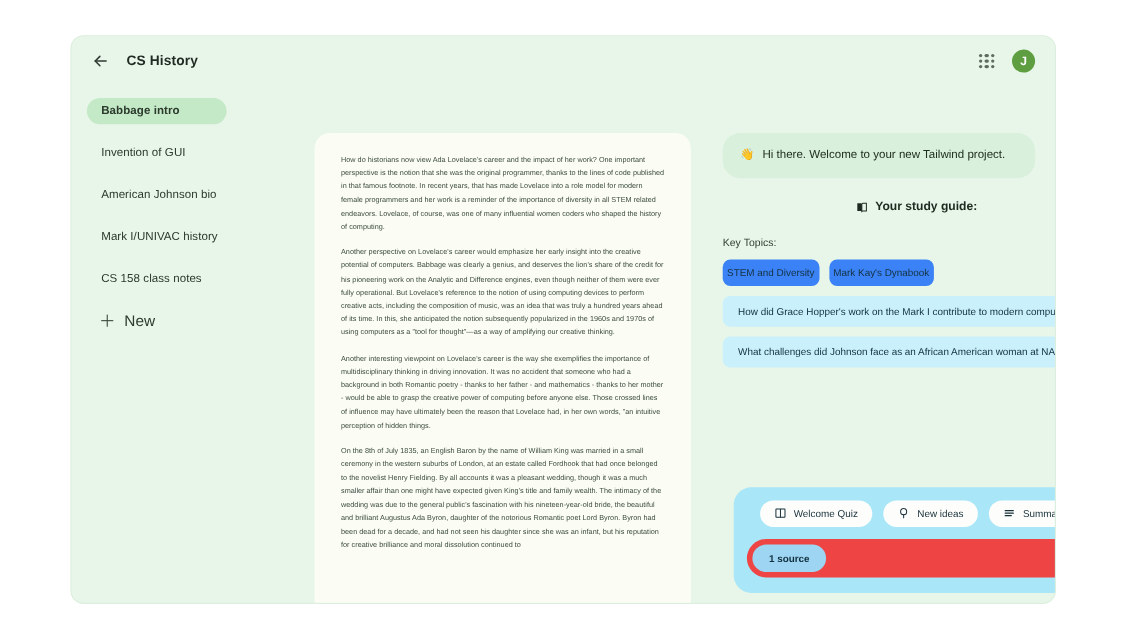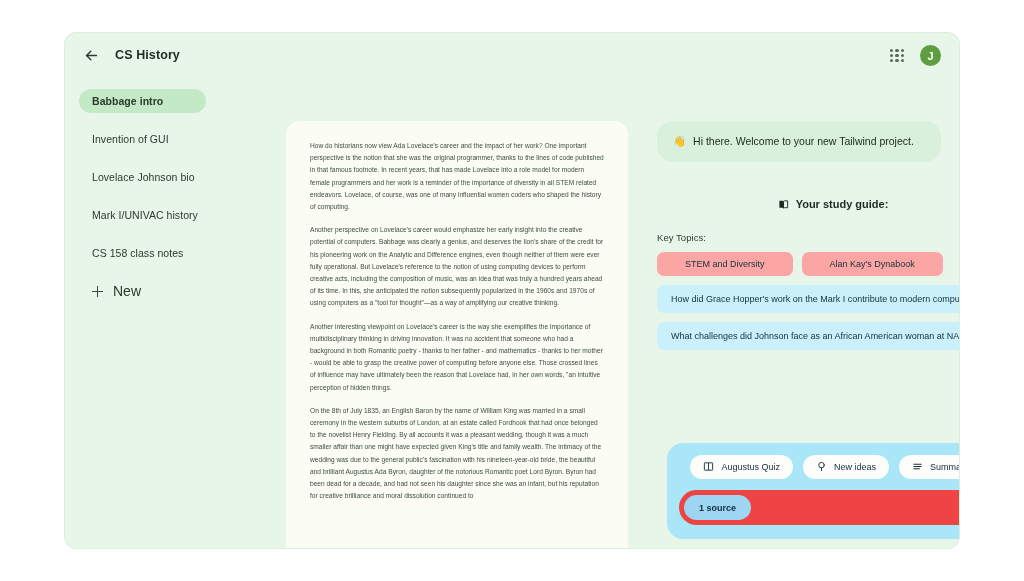--- a/index.html
+++ b/index.html
@@ -195,21 +195,21 @@
     font-size: 10.5px;
     color: #20301f;
     display: flex;
     align-items: center;
     gap: 7px;
     line-height: 15px;
   }
   .wave-icon { font-size: 10.5px; flex: none; }
 
   .guide-title {
-    margin-top: 36px;
+    margin-top: 20px;
     text-align: center;
     font-size: 11px;
     font-weight: 700;
     color: #1d2a20;
     display: flex;
     align-items: center;
     justify-content: center;
     gap: 7px;
   }
 
@@ -223,23 +223,23 @@
   }
 
   .chip-row {
     margin-top: 9px;
     display: flex;
     flex-wrap: wrap;
     gap: 9px;
   }
 
   .topic-chip {
-    background: #fca5a5;
+    background: #3b82f6;
     border-radius: 7px;
-    padding: 7px 28px;
+    padding: 7px 4px;
     font-size: 9px;
     color: #14323d;
     white-space: nowrap;
     cursor: pointer;
   }
 
   .question-chip {
     margin-top: 9px;
     background: #c9f0fb;
     border-radius: 7px;
@@ -350,21 +350,21 @@
     </div>
 
     <div class="sidebar">
       <div class="side-item active">
         <span>Babbage intro</span>
       </div>
       <div class="side-item">
         <span>Invention of GUI</span>
       </div>
       <div class="side-item">
-        <span>Lovelace Johnson bio</span>
+        <span>American Johnson bio</span>
       </div>
       <div class="side-item">
         <span>Mark I/UNIVAC history</span>
       </div>
       <div class="side-item">
         <span>CS 158 class notes</span>
       </div>
       <div class="side-new">
         <span class="plus-icon"></span>
         <span>New</span>
@@ -391,36 +391,36 @@
             <path d="M3 4h7a2 2 0 0 1 2 2v14a3 3 0 0 0-2-1H3z"></path>
             <path d="M21 4h-7a2 2 0 0 0-2 2v14a3 3 0 0 1 2-1h7z" fill="none" stroke="#1d2a20" stroke-width="2"></path>
           </svg>
         </span>
         <span>Your study guide:</span>
       </div>
 
       <div class="section-label">Key Topics:</div>
       <div class="chip-row">
         <div class="topic-chip">STEM and Diversity</div>
-        <div class="topic-chip">Alan Kay's Dynabook</div>
+        <div class="topic-chip">Mark Kay's Dynabook</div>
       </div>
 
       <div class="question-chip">How did Grace Hopper's work on the Mark I contribute to modern computing?</div>
       <div class="question-chip">What challenges did Johnson face as an African American woman at NASA?</div>
 
       <div class="action-bar">
         <div class="action-buttons">
           <div class="action-btn">
             <span>
               <svg width="11" height="11" viewBox="0 0 24 24" fill="none" stroke="#17303a" stroke-width="2">
                 <rect x="3" y="4" width="18" height="16" rx="1"></rect>
                 <line x1="12" y1="4" x2="12" y2="20"></line>
               </svg>
             </span>
-            <span>Augustus Quiz</span>
+            <span>Welcome Quiz</span>
           </div>
           <div class="action-btn">
             <span>
               <svg width="11" height="11" viewBox="0 0 24 24" fill="none" stroke="#17303a" stroke-width="2" stroke-linecap="round">
                 <circle cx="12" cy="9" r="6"></circle>
                 <line x1="12" y1="15" x2="12" y2="21"></line>
               </svg>
             </span>
             <span>New ideas</span>
           </div>

